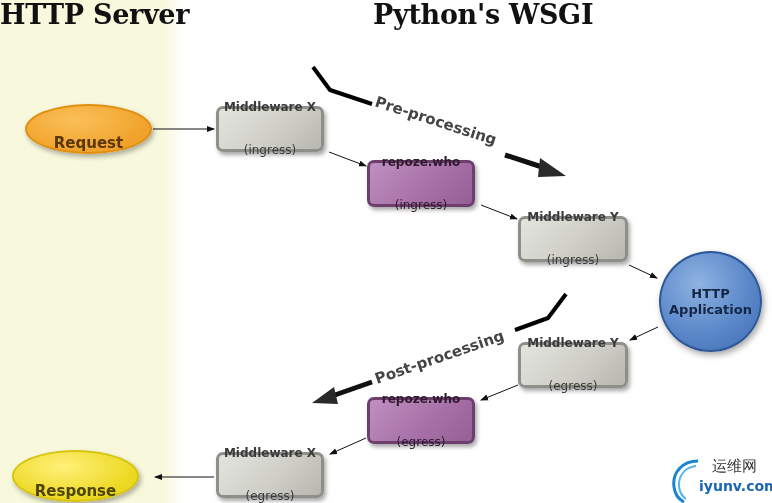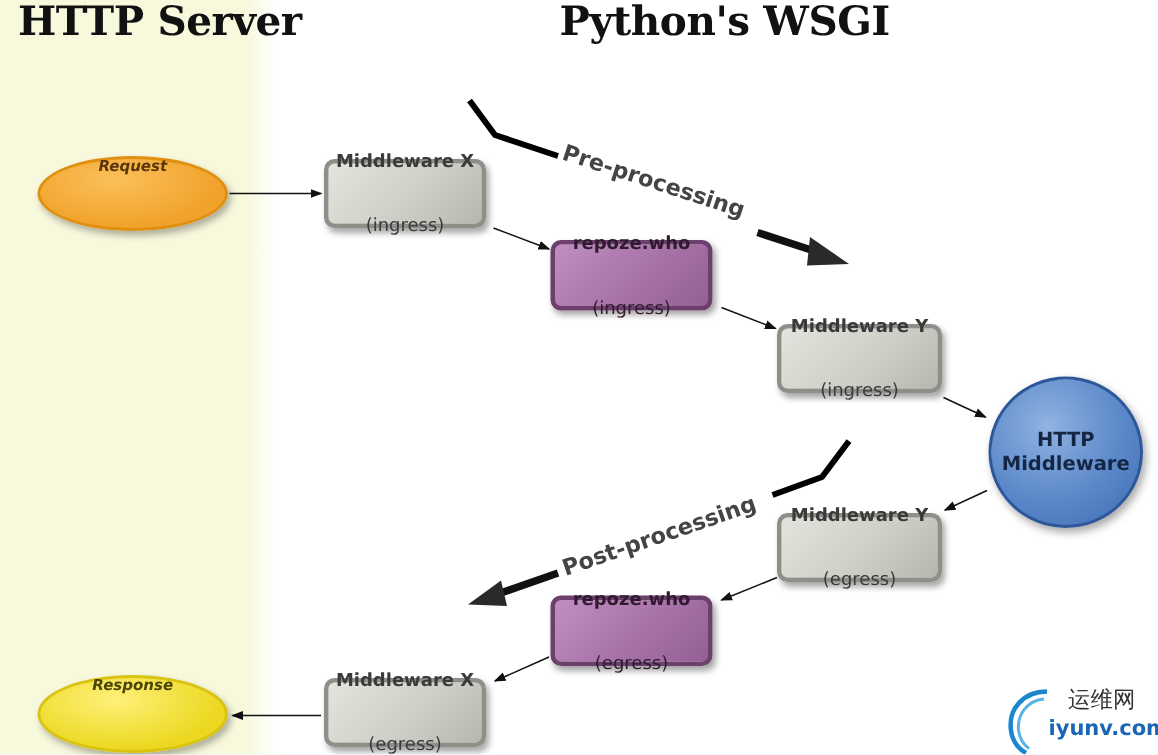--- a/index.html
+++ b/index.html
@@ -1,29 +1,29 @@
 <!DOCTYPE html>
 <html><head>
 <meta charset="utf-8">
 <style>
   html, body { margin:0; padding:0; }
   body { width:772px; height:503px; position:relative; overflow:hidden; background:#ffffff; font-family:"DejaVu Sans", sans-serif; }
   .server-band { position:absolute; left:0; top:0; width:185px; height:503px; background:linear-gradient(to right,#f7f8dc 0%,#f7f8dc 88%,#ffffff 100%); }
   .heading { position:absolute; top:-1px; font-family:"DejaVu Serif", serif; font-weight:bold; font-size:27px; color:#111; white-space:nowrap; letter-spacing:-0.3px; }
-  #h-server { left:0px;margin-left:12px; }
+  #h-server { left:0px; }
   #h-wsgi { left:373px; }
   svg.canvas { position:absolute; left:0; top:0; }
   .box { position:absolute; width:108px; height:46px; border-radius:7px; box-sizing:border-box; text-align:center; display:flex; flex-direction:column; justify-content:center; box-shadow:2px 3px 4px rgba(0,0,0,0.35); }
   .box .t { font-weight:bold; font-size:12px; line-height:15px; }
   .box .s { font-size:12px; line-height:15px;margin-top:28px; }
   .gray { background:linear-gradient(135deg,#e4e4de 0%,#cfcfc8 55%,#b7b7b0 100%); border:3px solid #8f8f8a; color:#3a3a3a; }
   .purple { background:linear-gradient(135deg,#c08fc0 0%,#a670a6 60%,#946094 100%); border:3px solid #6d3f6d; color:#2f1a2f;justify-content:center; }
-  .ellipse { position:absolute; display:flex; align-items:flex-start; justify-content:center; font-weight:bold; font-size:10px; box-shadow:2px 3px 5px rgba(0,0,0,0.3);font-style:italic; }
+  .ellipse { position:absolute; display:flex; align-items:flex-end; justify-content:center; font-weight:bold; font-size:15px; box-shadow:2px 3px 5px rgba(0,0,0,0.3); }
   #req { left:25px; top:104px; width:127px; height:50px; border-radius:50%; background:radial-gradient(ellipse at 40% 30%,#fbc05a,#f0a22a 70%); border:2px solid #e08f10; color:#5a3608; box-sizing:border-box; }
-  #resp { left:25px; top:450px; width:127px; height:52px; border-radius:50%; background:radial-gradient(ellipse at 40% 30%,#fff079,#ecd820 70%); border:2px solid #d8c410; color:#4d4506; box-sizing:border-box; }
+  #resp { left:12px; top:450px; width:127px; height:52px; border-radius:50%; background:radial-gradient(ellipse at 40% 30%,#fff079,#ecd820 70%); border:2px solid #d8c410; color:#4d4506; box-sizing:border-box; }
   #app { position:absolute; left:659px; top:251px; width:103px; height:101px; border-radius:50%; background:radial-gradient(circle at 38% 32%,#8fb3e2,#5b88c9 55%,#3e6cb0 100%); border:2px solid #2d5799; box-sizing:border-box; display:flex; flex-direction:column; align-items:center; justify-content:center; box-shadow:2px 3px 6px rgba(0,0,0,0.35); color:#152645; font-weight:bold; font-size:13px; line-height:16px; text-align:center; }
   .logo { position:absolute; left:668px; top:455px; width:104px; height:48px; }
   .logo .cn { position:absolute; left:44px; top:2px; font-size:15px; color:#333; }
   .logo .en { position:absolute; left:31px; top:23px; font-size:14px; color:#1a66b5; font-weight:bold; }
 </style>
 </head>
 <body>
 
 <div class="server-band"></div>
 
@@ -88,21 +88,21 @@
   <span class="t">repoze.who</span>
   <span class="s">(egress)</span>
 </div>
 <div class="box gray" style="left:216px;top:452px;">
   <span class="t">Middleware X</span>
   <span class="s">(egress)</span>
 </div>
 
 <div id="app">
   <span>HTTP</span>
-  <span>Middleware</span>
+  <span>Application</span>
 </div>
 
 <div class="logo">
   <svg width="40" height="46" style="position:absolute;left:0;top:2px;">
     <path d="M30,4 C14,4 4,16 6,30 C7,38 12,43 16,45" fill="none" stroke="#1a86d0" stroke-width="3"></path>
     <path d="M28,9 C17,10 10,19 11,30 C12,36 15,40 18,42" fill="none" stroke="#59b3e8" stroke-width="2"></path>
   </svg>
   <span class="cn">运维网</span>
   <span class="en">iyunv.com</span>
 </div>

